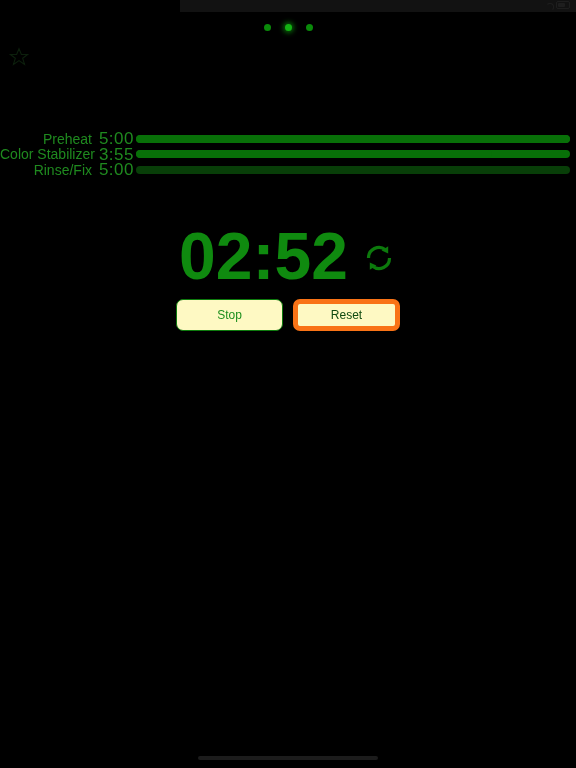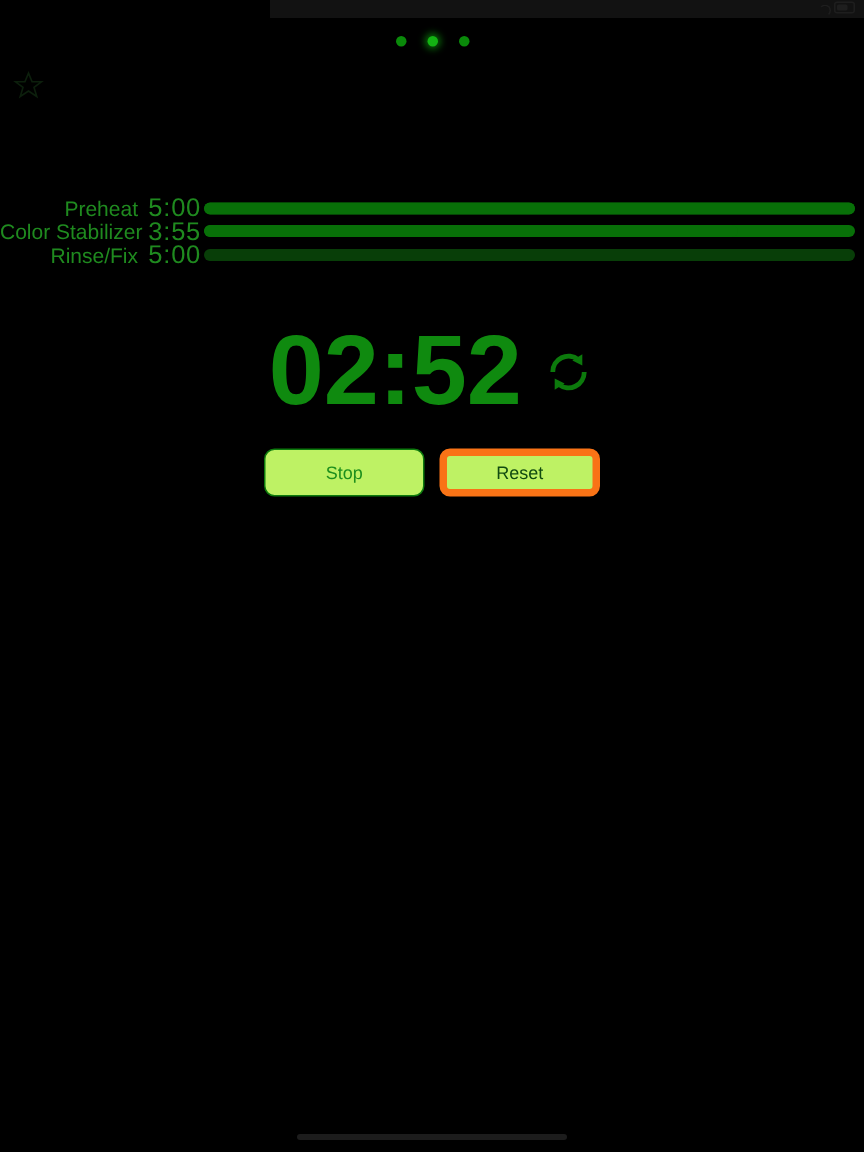--- a/index.html
+++ b/index.html
@@ -152,21 +152,21 @@
     left: 0; top: 0; bottom: 0;
     background: #087008;
     border-radius: 4px;
     width: 100%;
   }
 
   
   .timer-wrap {
     position: absolute;
     left: 0;
-    top: 212px;
+    top: 222px;
     width: 576px;
     height: 68px;
     display: flex;
     justify-content: center;
     align-items: center;
   }
   .timer-text {
     font-size: 66px;
     font-weight: bold;
     color: #0f8a0f;
@@ -189,21 +189,21 @@
     top: 299px;
     width: 576px;
     display: flex;
     justify-content: center;
     gap: 10px;
   }
   .ctl-button {
     width: 107px;
     height: 32px;
     border-radius: 7px;
-    background: #bef264;
+    background: #fef9c3;
     display: flex;
     align-items: center;
     justify-content: center;
     font-size: 12px;
     line-height: 1;
   }
   .ctl-button.enabled {
     border: 1px solid #0d7a0d;
     color: #1d8f1d;
   }

